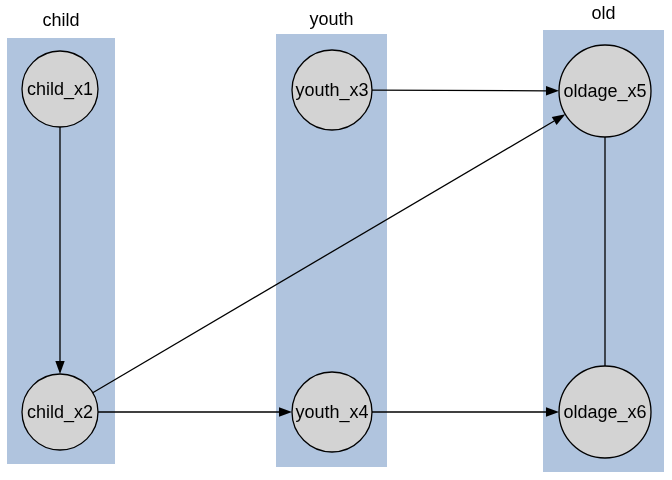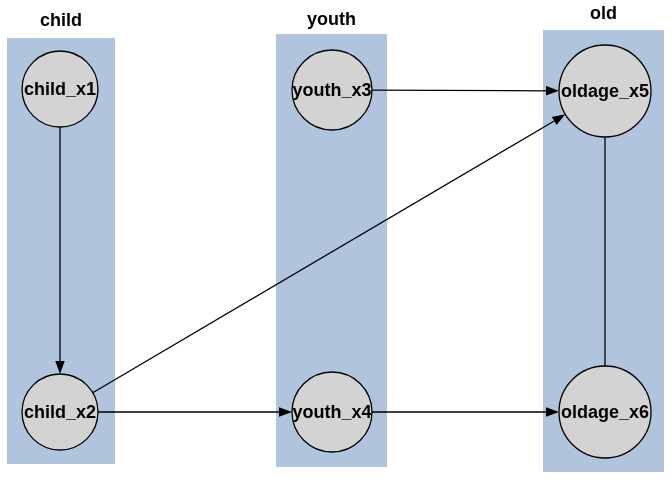--- a/index.html
+++ b/index.html
@@ -7,21 +7,20 @@
     padding: 0;
     background: #ffffff;
     font-family: "Liberation Sans", sans-serif;
   }
   .canvas-wrap {
     position: relative;
     width: 672px;
     height: 480px;
     background: #ffffff;
     overflow: hidden;
-    font-weight: bold;
   }
   svg text {
     font-family: "Liberation Sans", sans-serif;
     font-size: 18px;
     fill: #000000;
   }
 </style>
 </head>
 <body>
 

